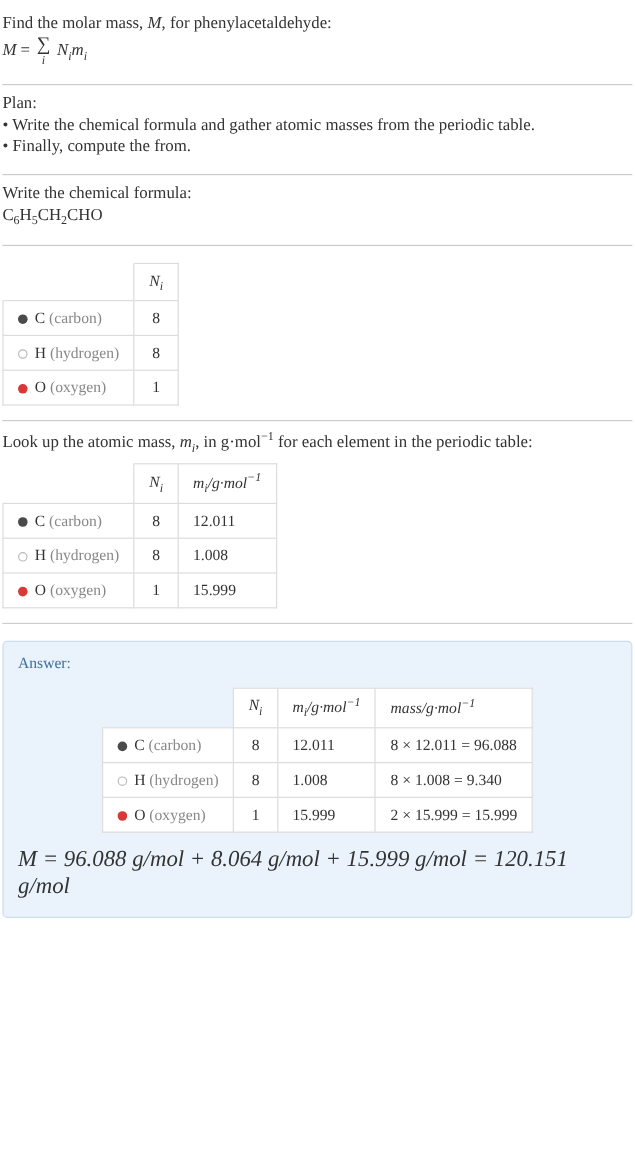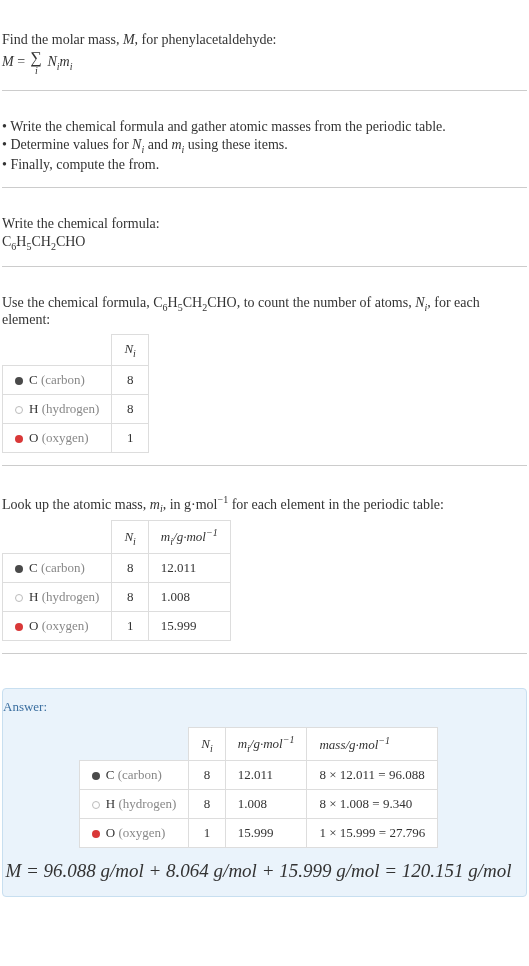--- a/index.html
+++ b/index.html
@@ -7,21 +7,20 @@
     width: 529px;
     font-family: Georgia, 'Times New Roman', serif;
     font-size: 14px;
     color: #333;
     background: #fff;
     padding: 4px 2px;
   }
   .section {
     border-bottom: 1px solid #ccc;
     padding: 8px 0 12px 0;
-    margin-top: 20px;
   }
   .section:last-child { border-bottom: none; }
   .line { margin-bottom: 2px; }
   .formula { font-style: italic; }
   .sub { font-size: 10px; vertical-align: sub; font-style: italic; }
   .sup { font-size: 10px; vertical-align: super; }
   .sigma { font-size: 16px; }
   .sigma-wrap {
     display: inline-flex;
     flex-direction: column;
@@ -59,21 +58,21 @@
     vertical-align: middle;
   }
   .dot-c { background: #4a4a4a; }
   .dot-h { background: #fff; border: 1px solid #bbb; }
   .dot-o { background: #d93838; }
 
   .answer-box {
     background: #eaf3fb;
     border: 1px solid #c8dff0;
     border-radius: 4px;
-    padding: 10px 12px 14px 0;
+    padding: 10px 12px 14px 12px;
   }
   .answer-box .label { color: #3b6fa0; font-size: 13px; margin-bottom: 6px; }
   .answer-inner {
     display: flex;
     flex-direction: column;
     align-items: center;
   }
   .answer-inner table.data { margin-bottom: 12px; }
   .final { font-style: italic; font-size: 19px; }
   .chem sub { font-size: 10px; }
@@ -89,35 +88,31 @@
     <span class="formula">M</span> =
     <span class="sigma-wrap">
       <span class="sigma">∑</span>
       <span class="below">i</span>
     </span>
     <span class="formula">N</span><span class="sub">i</span><span class="formula">m</span><span class="sub">i</span>
   </div>
 </div>
 
 <div class="section">
+  <div class="line">Plan:</div>
   <div class="line">• Write the chemical formula and gather atomic masses from the periodic table.</div>
-  <div class="line">• Determine values for <span class="formula">N</span><span class="sub">i</span> and <span class="formula">m</span><span class="sub">i</span> using these items.</div>
   <div class="line">• Finally, compute the from.</div>
 </div>
 
 <div class="section">
   <div class="line">Write the chemical formula:</div>
   <div class="line chem">C<sub>6</sub>H<sub>5</sub>CH<sub>2</sub>CHO</div>
 </div>
 
 <div class="section">
-  <div class="line">
-    <span>Use the chemical formula, </span>
-    <span class="chem">C<sub>6</sub>H<sub>5</sub>CH<sub>2</sub>CHO</span>, to count the number of atoms, <span class="formula">N</span><span class="sub">i</span>, for each element:
-  </div>
   <table class="data">
     <tbody>
         <tr>
       <th class="blank"></th>
       <th><span class="formula">N</span><span class="sub">i</span></th>
     </tr>
     <tr>
       <td><span class="dot dot-c"></span><span>C</span> <span class="elem-label">(carbon)</span></td>
       <td style="text-align:center">8</td>
     </tr>
@@ -184,21 +179,21 @@
         <tr>
           <td><span class="dot dot-h"></span><span>H</span> <span class="elem-label">(hydrogen)</span></td>
           <td style="text-align:center">8</td>
           <td>1.008</td>
           <td>8 × 1.008 = 9.340</td>
         </tr>
         <tr>
           <td><span class="dot dot-o"></span><span>O</span> <span class="elem-label">(oxygen)</span></td>
           <td style="text-align:center">1</td>
           <td>15.999</td>
-          <td>1 × 15.999 = 27.796</td>
+          <td>2 × 15.999 = 15.999</td>
         </tr>
       </tbody>
         </table>
       <div class="final">
         <span class="formula">M</span> = 96.088 g/mol + 8.064 g/mol + 15.999 g/mol = 120.151 g/mol
       </div>
     </div>
   </div>
 </div>
 

